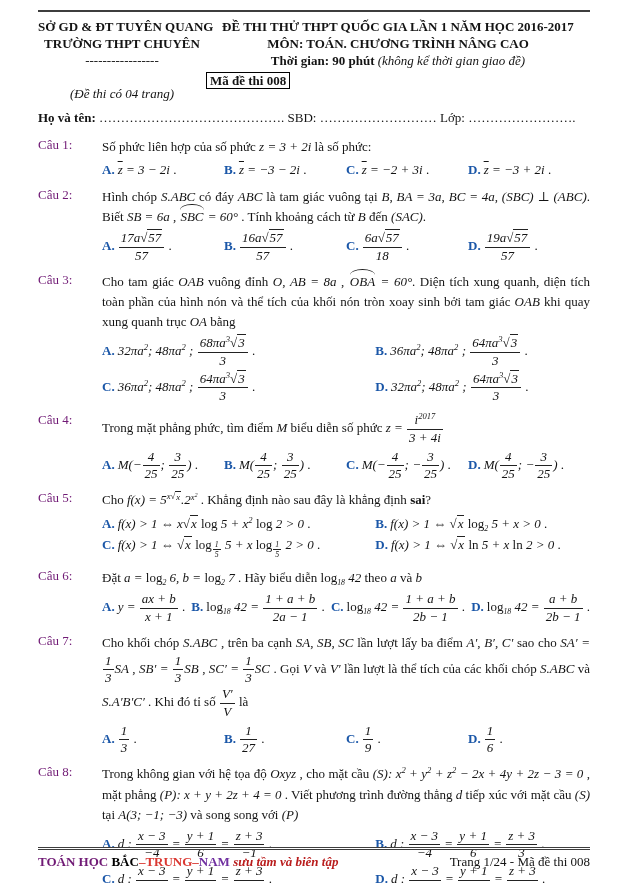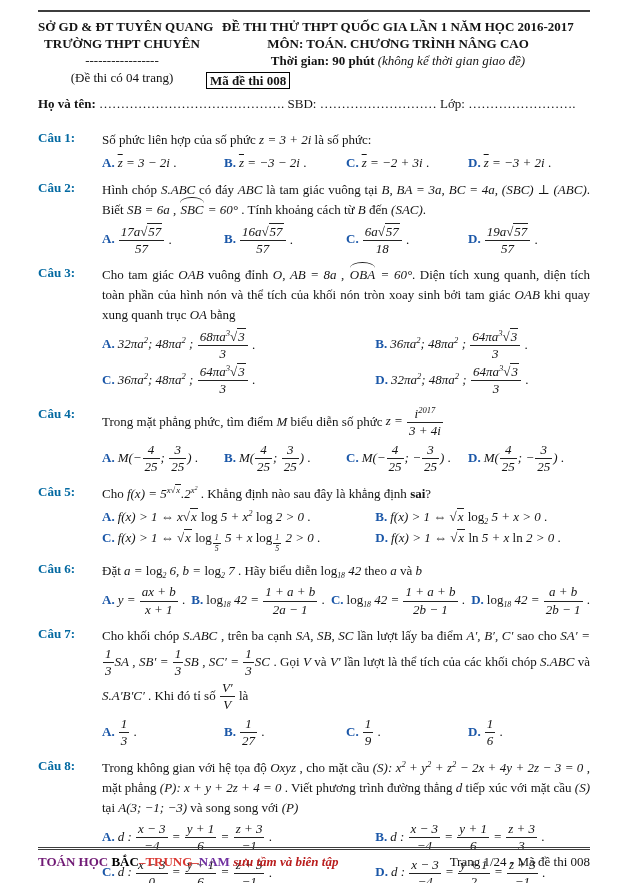--- a/index.html
+++ b/index.html
@@ -7,26 +7,26 @@
     font-family:"Liberation Serif","DejaVu Serif",serif;font-size:13px;color:#141414;
     padding:10px 31px 0 38px;box-sizing:border-box}
   .bd{font-weight:bold}
   .im{font-style:italic}
   .rm{font-style:normal}
   .top-rule{border-top:2px solid #3d3d3d;margin-bottom:7px}
   .header{display:flex;margin-bottom:2px}
   .h-left{width:168px;flex:none;text-align:center}
   .h-right{flex:1;text-align:center}
   .h-line{line-height:1.3;white-space:nowrap}
-  .pages-note{margin-top:0;}
+  .pages-note{margin-top:16px;font-style:italic}
   .code-row{text-align:left;margin-top:3px}
   .code-box{border:1.5px solid #000;padding:0 3px;font-weight:bold}
-  .student-line{margin:7px 0 18px 0;white-space:nowrap;overflow:hidden}
+  .student-line{margin:7px 0 11px 0;white-space:nowrap;overflow:hidden}
   .q{display:flex;margin-bottom:7px}
-  .q-label{width:64px;flex:none;color:#0369a1;font-weight:bold}
+  .q-label{width:64px;flex:none;color:#701a75;font-weight:normal}
   .q-content{flex:1;min-width:0}
   .q-body{text-align:justify;line-height:1.55}
   .opts{margin-top:2px}
   .opts.row4{display:flex}
   .opts.row4>.opt{flex:1 1 25%}
   .opts.row4j{display:flex;justify-content:space-between}
   .opts.grid2{display:grid;grid-template-columns:56% 44%}
   .opt{line-height:1.5;padding:1px 0}
   .optL{color:#1b57a8;font-weight:bold;margin-right:3px}
   sup{font-size:.66em;line-height:0;vertical-align:.55em}

